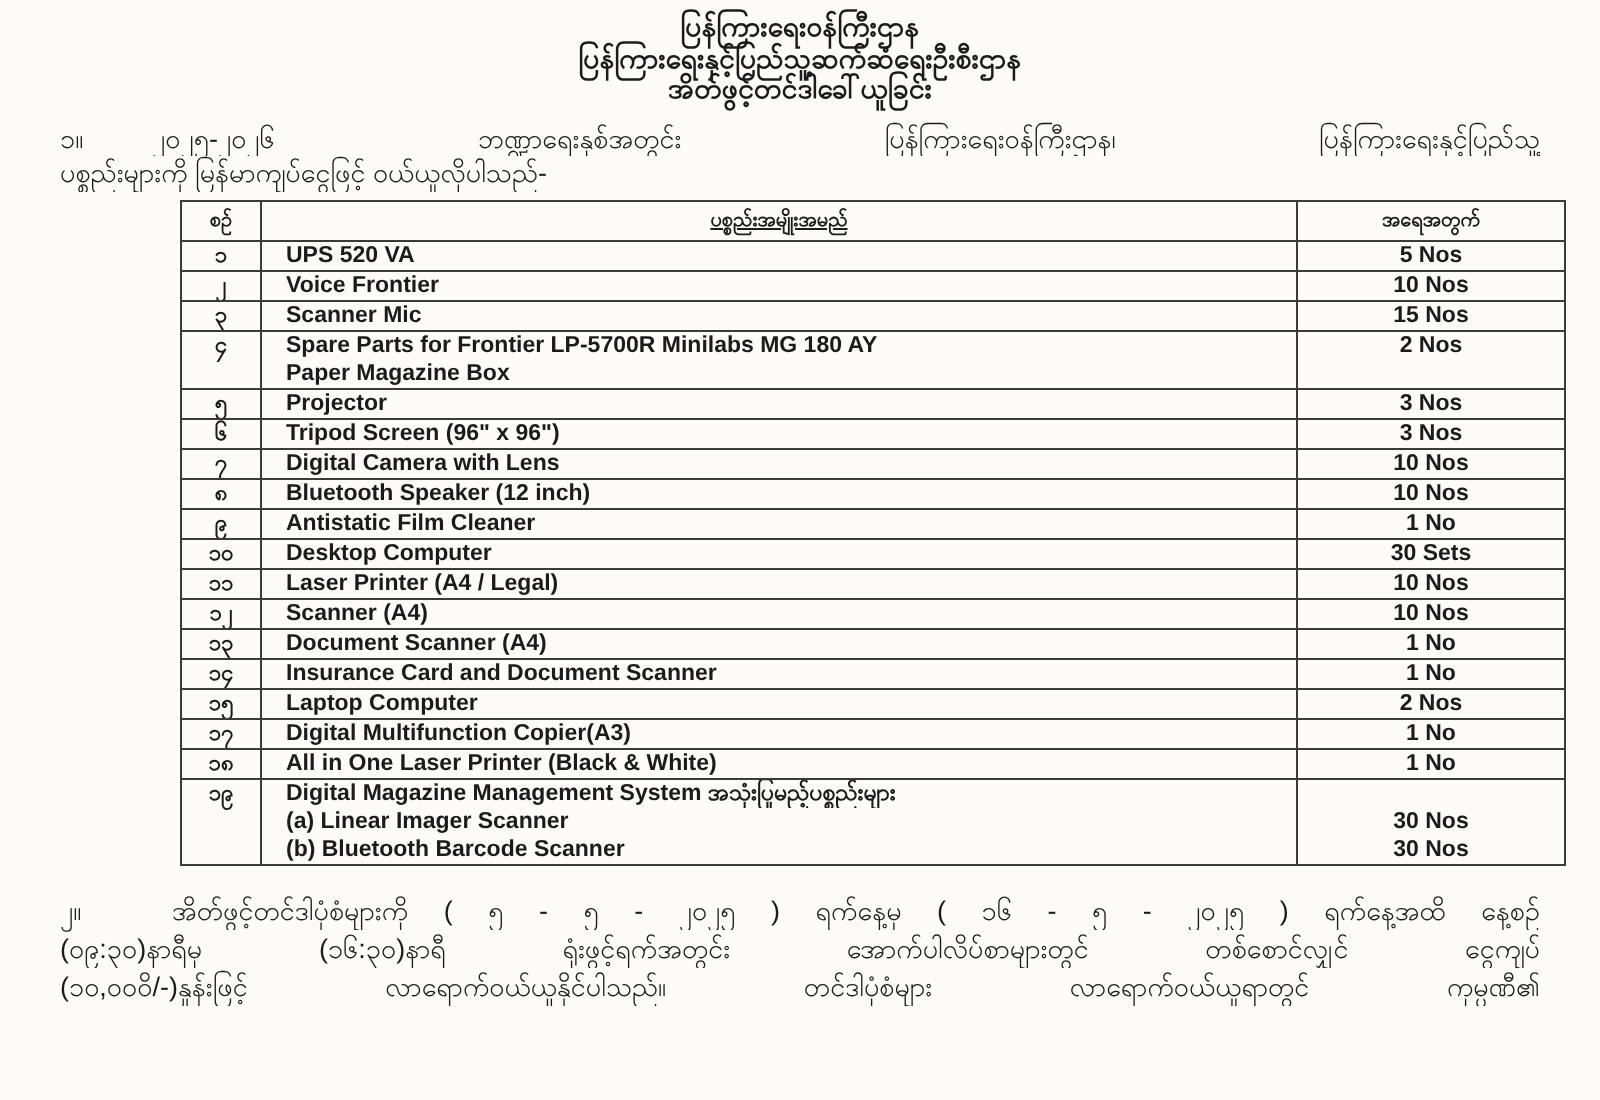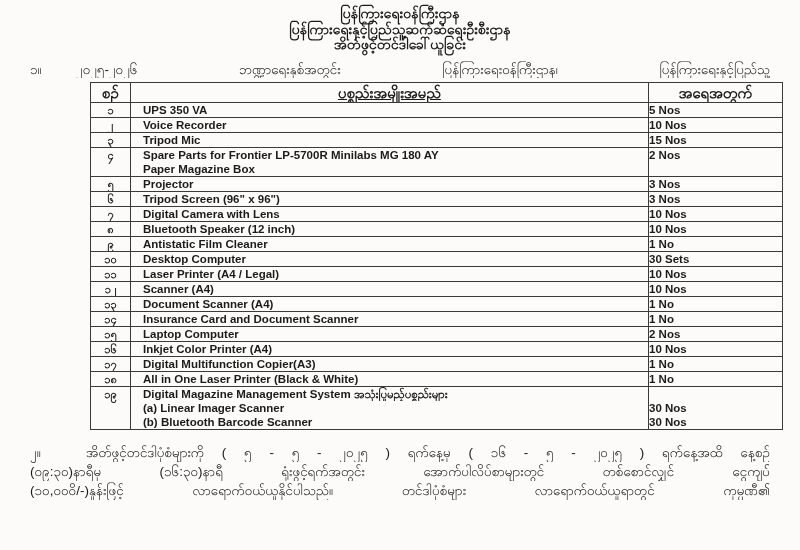--- a/index.html
+++ b/index.html
@@ -67,88 +67,89 @@
   col.w-no{width:40px;}
   col.w-item{width:518px;}
   col.w-qty{width:134px;}
   th,td{
     border:1px solid #3a3a3a;
     padding:0;
     vertical-align:top;
   }
   thead th{
     height:19px;
-    font-size:15px;
+    font-size:10px;
     line-height:19px;
     text-align:center;
     font-weight:bold;
     overflow:hidden;
   }
   th.c-item-h span{text-decoration:underline;}
   td{
     font-size:11.5px;
     line-height:14px;
   }
   td.c-no{text-align:center;font-size:11px;overflow:hidden;}
   td.c-item{padding-left:12px;}
-  td.c-qty{text-align:left;}
+  td.c-qty{text-align:center;}
   td div{height:14px;overflow:hidden;}
 </style>
 </head>
 <body>
 
 <div class="page">
 
   <header class="doc-title">
     <div class="title-line">ပြန်ကြားရေးဝန်ကြီးဌာန</div>
     <div class="title-line">ပြန်ကြားရေးနှင့်ပြည်သူ့ဆက်ဆံရေးဦးစီးဌာန</div>
     <div class="title-line">အိတ်ဖွင့်တင်ဒါခေါ်ယူခြင်း</div>
   </header>
 
   <section class="para para-1">
     <span class="para-num">၁။</span>
     <div class="para-line jl p1-first">၂၀၂၅-၂၀၂၆ ဘဏ္ဍာရေးနှစ်အတွင်း ပြန်ကြားရေးဝန်ကြီးဌာန၊ ပြန်ကြားရေးနှင့်ပြည်သူ့</div>
+    <div class="para-line">ပစ္စည်းများကို မြန်မာကျပ်ငွေဖြင့် ဝယ်ယူလိုပါသည်-</div>
   </section>
 
   <table class="tender-table">
     <colgroup>
       <col class="w-no">
         <col class="w-item">
         <col class="w-qty">
     </colgroup>
     <thead>
       <tr>
         <th class="c-no">စဉ်</th>
         <th class="c-item-h"><span>ပစ္စည်းအမျိုးအမည်</span></th>
         <th class="c-qty">အရေအတွက်</th>
       </tr>
     </thead>
     <tbody>
         <tr>
           <td class="c-no">၁</td>
           <td class="c-item">
-            <div>UPS 350 VA</div>
+            <div>UPS 520 VA</div>
           </td>
           <td class="c-qty">
             <div>5 Nos</div>
           </td>
         </tr>
         <tr>
           <td class="c-no">၂</td>
           <td class="c-item">
-            <div>Voice Recorder</div>
+            <div>Voice Frontier</div>
           </td>
           <td class="c-qty">
             <div>10 Nos</div>
           </td>
         </tr>
         <tr>
           <td class="c-no">၃</td>
           <td class="c-item">
-            <div>Tripod Mic</div>
+            <div>Scanner Mic</div>
           </td>
           <td class="c-qty">
             <div>15 Nos</div>
           </td>
         </tr>
         <tr>
           <td class="c-no">၄</td>
           <td class="c-item">
             <div>Spare Parts for Frontier LP-5700R Minilabs MG 180 AY</div>
             <div>Paper Magazine Box</div>
@@ -247,29 +248,20 @@
             <div>1 No</div>
           </td>
         </tr>
         <tr>
           <td class="c-no">၁၅</td>
           <td class="c-item">
             <div>Laptop Computer</div>
           </td>
           <td class="c-qty">
             <div>2 Nos</div>
-          </td>
-        </tr>
-        <tr>
-          <td class="c-no">၁၆</td>
-          <td class="c-item">
-            <div>Inkjet Color Printer (A4)</div>
-          </td>
-          <td class="c-qty">
-            <div>10 Nos</div>
           </td>
         </tr>
         <tr>
           <td class="c-no">၁၇</td>
           <td class="c-item">
             <div>Digital Multifunction Copier(A3)</div>
           </td>
           <td class="c-qty">
             <div>1 No</div>
           </td>

